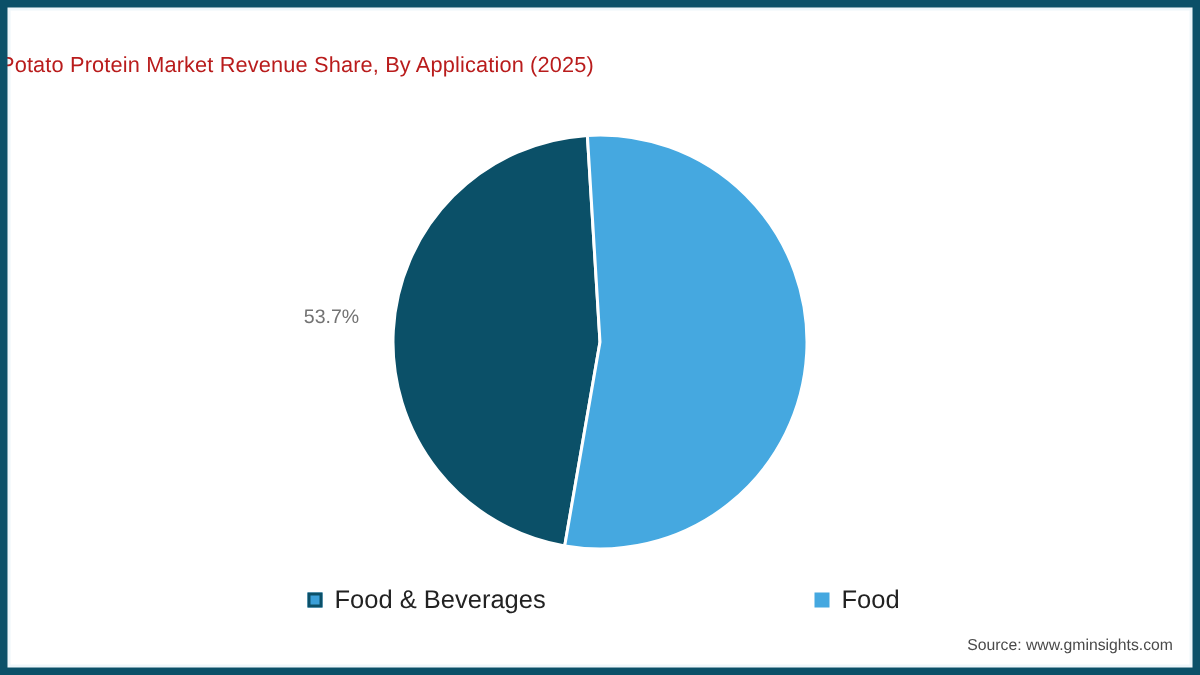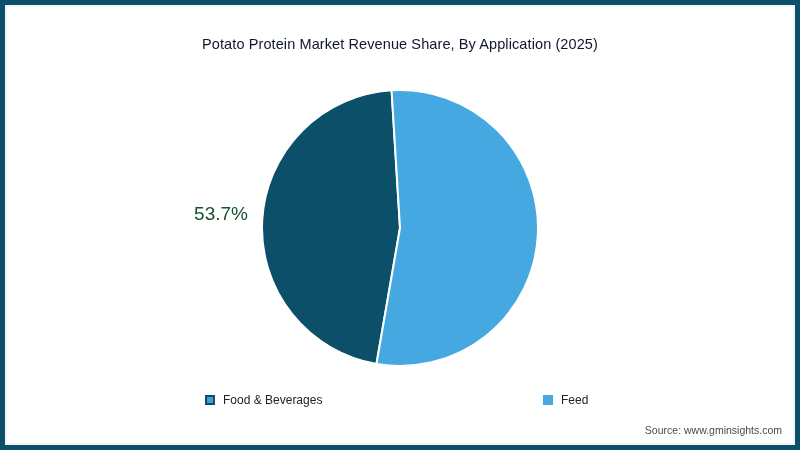--- a/index.html
+++ b/index.html
@@ -33,44 +33,43 @@
     width: 790px; height: 440px;
     box-sizing: border-box;
     border: 2px solid #eef6fa;
     background: #ffffff;
   }
   .chart-title {
     position: absolute;
     left: 0;
     top: 36px;
     width: 800px;
-    text-align: center;
     font-size: 14.5px;
-    color: #0f172a;
+    color: #b91c1c;
     letter-spacing: 0.1px;
     white-space: nowrap;
   }
   .pie-wrap {
     position: absolute;
     left: 262px;
     top: 90px;
     width: 276px;
     height: 276px;
   }
   .pie-wrap svg {
     display: block;
   }
   .pct-label {
     position: absolute;
     left: 186px;
     top: 203px;
     width: 70px;
     text-align: center;
-    font-size: 19px;
-    color: #14532d;
+    font-size: 13px;
+    color: #737373;
     white-space: nowrap;
   }
   .legend {
     position: absolute;
     left: 0;
     top: 390px;
     width: 800px;
     height: 20px;
   }
   .legend-item {
@@ -90,21 +89,21 @@
     box-sizing: border-box;
   }
   .swatch.s0 {
     background: #3a9fd8;
     border: 2px solid #0b5068;
   }
   .swatch.s1 {
     background: #45a8e0;
   }
   .legend-label {
-    font-size: 12px;
+    font-size: 17px;
     color: #222222;
   }
   .source {
     position: absolute;
     right: 18px;
     bottom: 14px;
     font-size: 10.5px;
     color: #4a4a4a;
     white-space: nowrap;
     margin-left: 43px;
@@ -130,20 +129,20 @@
 
   <div class="pct-label">53.7%</div>
 
   <div class="legend">
     <div class="legend-item item-0">
       <span class="swatch s0"></span>
       <span class="legend-label">Food &amp; Beverages</span>
     </div>
     <div class="legend-item item-1">
       <span class="swatch s1"></span>
-      <span class="legend-label">Feed</span>
+      <span class="legend-label">Food</span>
     </div>
   </div>
 
   <div class="source">Source: www.gminsights.com</div>
 
   <div class="frame-outer"></div>
 </div>
 
 </body></html>

